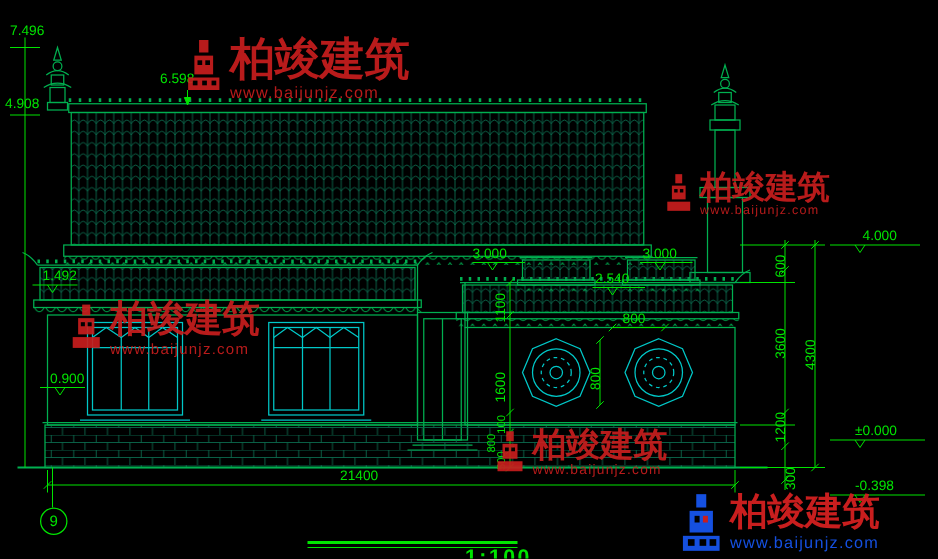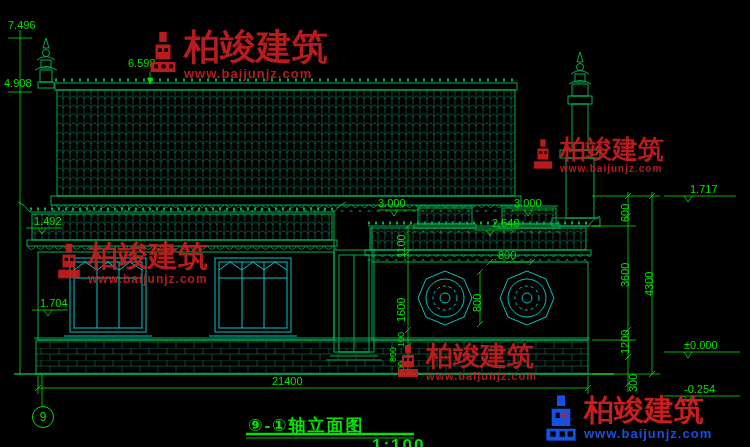--- a/index.html
+++ b/index.html
@@ -8,21 +8,21 @@
   #drawing{position:absolute;left:0;top:0;}
   .lb{position:absolute;color:#00e400;font-size:11px;line-height:1;white-space:nowrap;}
   .vrt{transform:rotate(-90deg);transform-origin:0 0;}
   .small{font-size:9px;}
   .title-txt{position:absolute;color:#00e400;font-size:17px;letter-spacing:2px;font-weight:bold;white-space:nowrap;}
   .bubble{position:absolute;width:20px;height:20px;border:1px solid #00e400;border-radius:50%;
           color:#00e400;font-size:12px;display:flex;align-items:center;justify-content:center;}
   .wm{position:absolute;display:flex;align-items:flex-start;gap:6px;color:#c81e1e;opacity:.92;}
   .wm-text{display:flex;flex-direction:column;}
   .wm-brand{font-weight:bold;line-height:1.05;}
-  .wm-site{font-weight:bold;letter-spacing:1px;}
+  .wm-site{font-weight:normal;letter-spacing:1px;}
   .wm1 .wm-brand{font-size:36px;} .wm1 .wm-site{font-size:13px;}
   .wm2 .wm-brand{font-size:26px;} .wm2 .wm-site{font-size:10px;}
   .wm3 .wm-brand{font-size:30px;} .wm3 .wm-site{font-size:12px;}
   .wm4 .wm-brand{font-size:27px;} .wm4 .wm-site{font-size:11px;}
   .wm5{opacity:1;}
   .wm5 .wm-brand{font-size:30px;color:#c81e1e;}
   .wm5 .wm-site{font-size:13px;color:#1550e0;}
 </style>
 </head>
 <body>
@@ -201,43 +201,42 @@
 
       <line x1="246" y1="434" x2="414" y2="434" stroke-width="2.5"></line>
       <line x1="246" y1="438" x2="414" y2="438"></line>
     </g>
   </svg>
 
   <span class="lb" style="left:8px;top:20px">7.496</span>
   <span class="lb" style="left:128px;top:58px">6.598</span>
   <span class="lb" style="left:4px;top:78px">4.908</span>
   <span class="lb" style="left:34px;top:216px">1.492</span>
-  <span class="lb" style="left:40px;top:298px">1.704</span>
+  <span class="lb" style="left:40px;top:298px">0.900</span>
   <span class="lb" style="left:378px;top:198px">3.000</span>
   <span class="lb" style="left:514px;top:198px">3.000</span>
-  <span class="lb" style="left:492px;top:218px">2.540</span>
-  <span class="lb" style="left:690px;top:184px">1.717</span>
+  <span class="lb" style="left:476px;top:218px">2.540</span>
+  <span class="lb" style="left:690px;top:184px">4.000</span>
   <span class="lb" style="left:684px;top:340px">±0.000</span>
-  <span class="lb" style="left:684px;top:384px">-0.254</span>
+  <span class="lb" style="left:684px;top:384px">-0.398</span>
 
   <span class="lb" style="left:498px;top:250px">800</span>
   <span class="lb vrt" style="left:472px;top:312px">800</span>
   <span class="lb vrt" style="left:396px;top:322px">1600</span>
   <span class="lb vrt" style="left:396px;top:258px">1100</span>
   <span class="lb vrt small" style="left:397px;top:347px">100</span>
   <span class="lb vrt small" style="left:389px;top:362px">800</span>
   <span class="lb vrt small" style="left:397px;top:376px">500</span>
   <span class="lb vrt" style="left:620px;top:222px">600</span>
   <span class="lb vrt" style="left:620px;top:287px">3600</span>
   <span class="lb vrt" style="left:644px;top:296px">4300</span>
   <span class="lb vrt" style="left:620px;top:354px">1200</span>
   <span class="lb vrt" style="left:628px;top:392px">300</span>
   <span class="lb" style="left:272px;top:376px">21400</span>
 
-  <span class="title-txt" style="left:248px;top:414px">⑨-①轴立面图</span>
   <span class="title-txt" style="left:372px;top:436px">1:100</span>
   <div class="bubble" style="left:32px;top:406px">
     <span>9</span>
   </div>
 
   <div class="wm wm1" style="left:148px;top:28px">
     <span>
       <svg width="30" height="48" viewBox="0 0 24 36" fill="#c81e1e">
         <rect x="9" y="2" width="6" height="8"></rect>
           <rect x="6" y="12" width="12" height="12"></rect>

